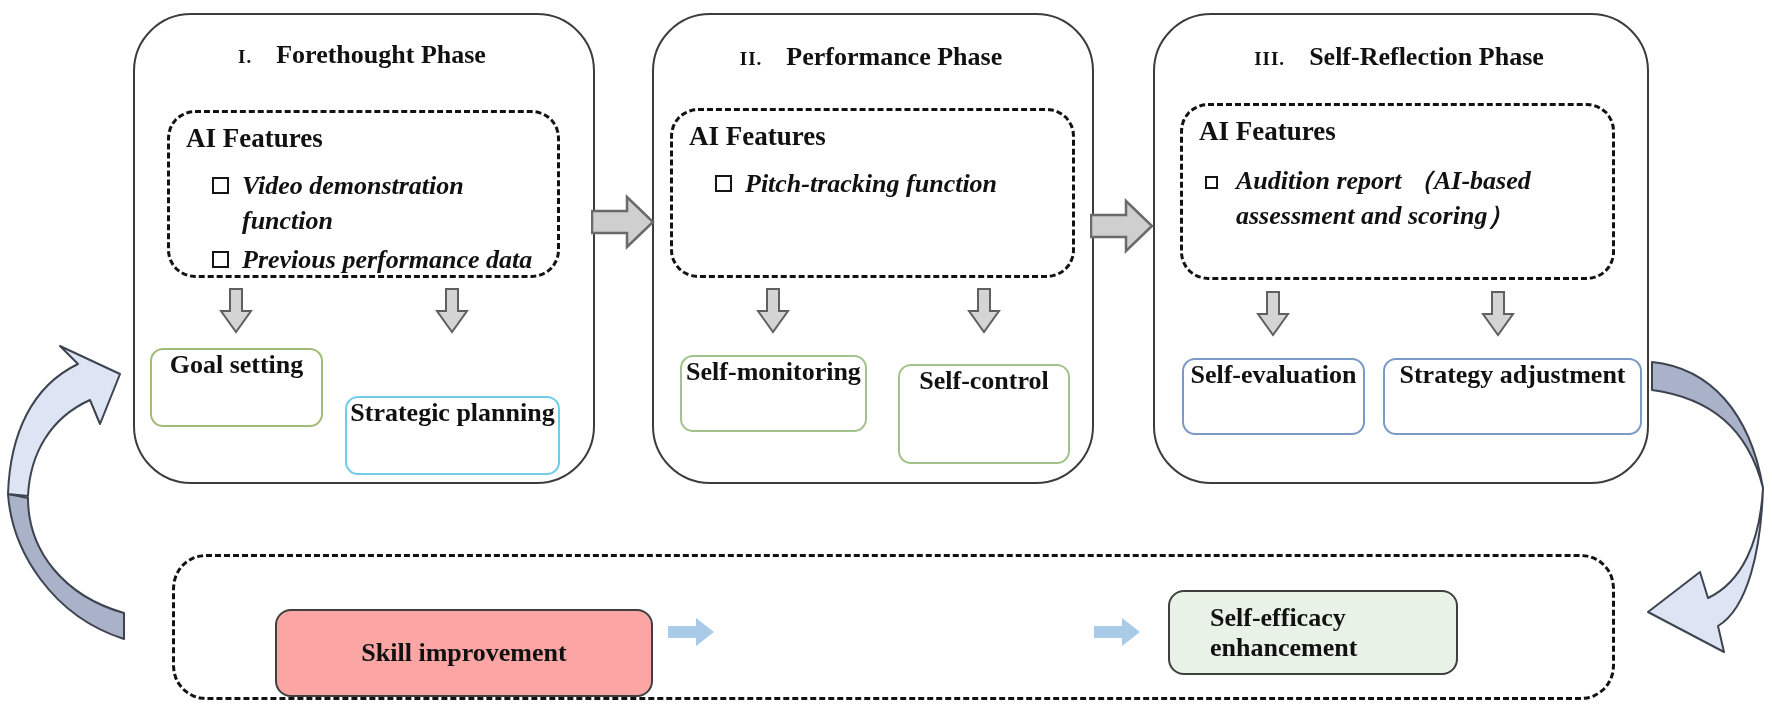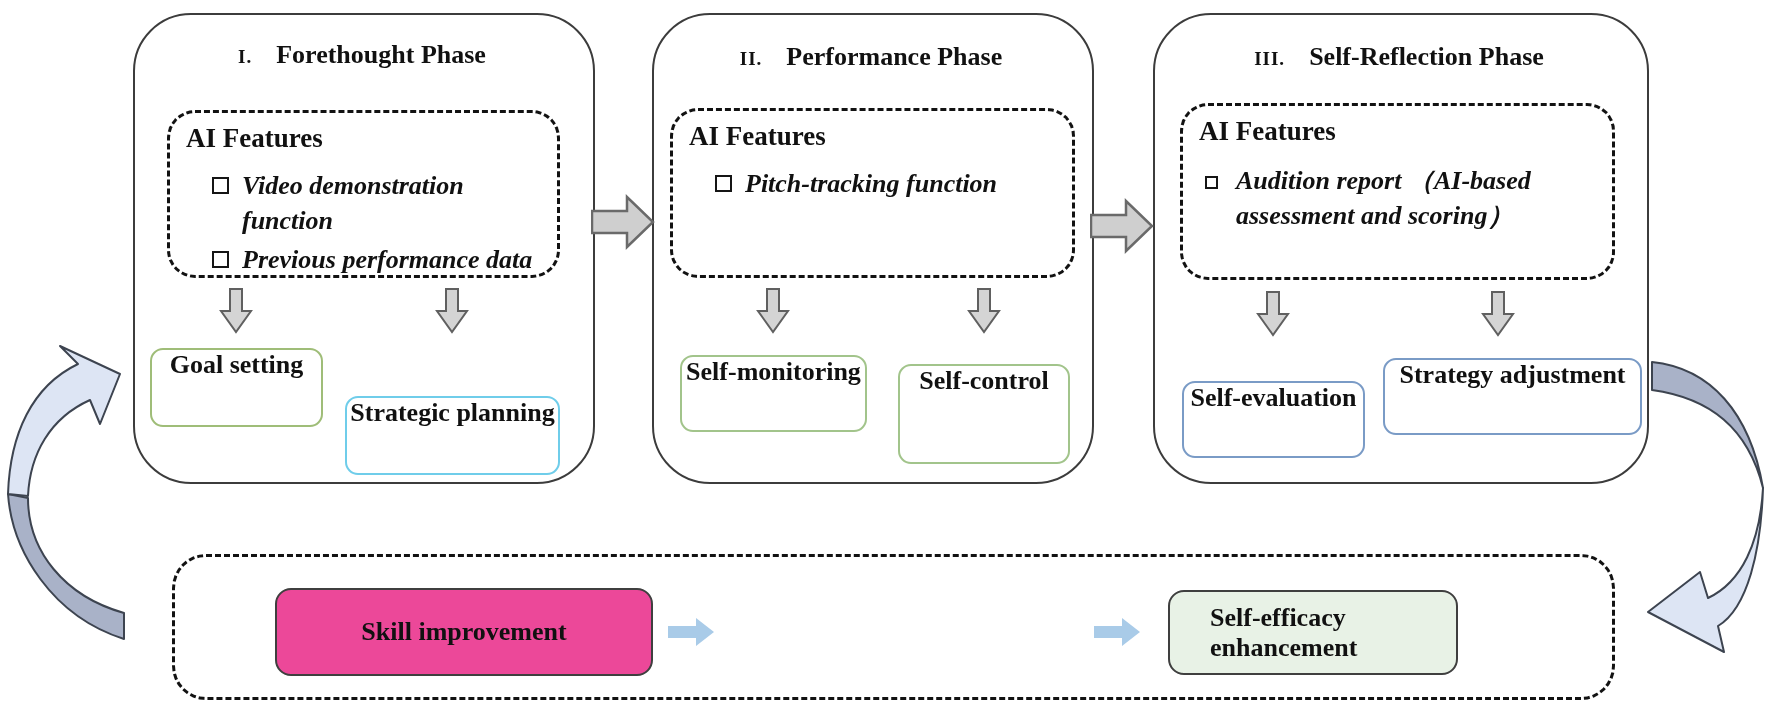--- a/index.html
+++ b/index.html
@@ -140,37 +140,37 @@
         <span class="itext" style="max-width:350px">Audition report （AI-based assessment and scoring）</span>
       </div>
     </div>
   </div>
   <svg class="abs down-arrow" style="left:1256px;top:291px" viewBox="0 0 34 46">
     <polygon points="11,1 23,1 23,23 32,23 17,44 2,23 11,23" stroke-width="2" stroke="#606060" style="fill: rgb(212, 212, 212);"></polygon>
   </svg>
   <svg class="abs down-arrow" style="left:1481px;top:291px" viewBox="0 0 34 46">
     <polygon points="11,1 23,1 23,23 32,23 17,44 2,23 11,23" stroke-width="2" stroke="#606060" style="fill: rgb(212, 212, 212);"></polygon>
   </svg>
-  <div class="outbox ob-eval" style="border-color: rgb(122, 155, 198); margin-top: 23px;">
+  <div class="outbox ob-eval" style="border-color: rgb(122, 155, 198);">
     <span>Self-evaluation</span>
   </div>
   <div class="outbox ob-adj" style="border-color: rgb(122, 155, 198);">
     <span>Strategy adjustment</span>
   </div>
 
   <svg class="abs flow-arrow" style="left:591px;top:194px" viewBox="0 0 64 56">
     <polygon points="1,17 36,17 36,3 62,28 36,53 36,39 1,39" stroke-width="2.5" stroke="#6a6a6a" style="fill: rgb(207, 207, 207);"></polygon>
   </svg>
   <svg class="abs flow-arrow" style="left:1090px;top:198px" viewBox="0 0 64 56">
     <polygon points="1,17 36,17 36,3 62,28 36,53 36,39 1,39" stroke-width="2.5" stroke="#6a6a6a" style="fill: rgb(207, 207, 207);"></polygon>
   </svg>
 
   <div class="outcome-container"></div>
 
-  <div class="outcome-box oc1" style="background-color: #ec4899;">
+  <div class="outcome-box oc1" style="background-color: #fca5a5; margin-top: 21px;">
     <span>Skill improvement</span>
   </div>
   <svg class="abs blue-arrow" style="left:668px;top:618px" viewBox="0 0 46 28">
     <polygon points="0,8 28,8 28,0 46,14 28,28 28,20 0,20" style="fill: rgb(169, 203, 232);"></polygon>
   </svg>
   <svg class="abs blue-arrow" style="left:1094px;top:618px" viewBox="0 0 46 28">
     <polygon points="0,8 28,8 28,0 46,14 28,28 28,20 0,20" style="fill: rgb(169, 203, 232);"></polygon>
   </svg>
   <div class="outcome-box oc3" style="background-color: rgb(232, 242, 230);">
     <span>Self-efficacy enhancement</span>

